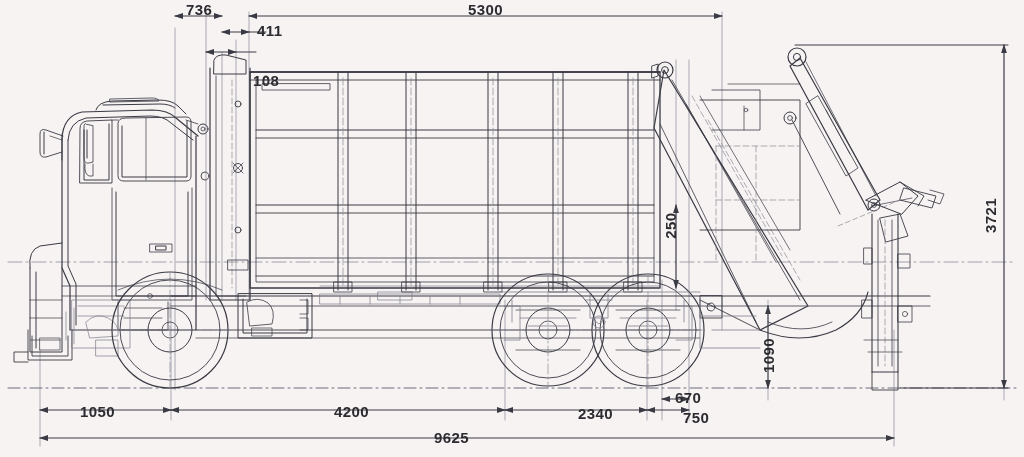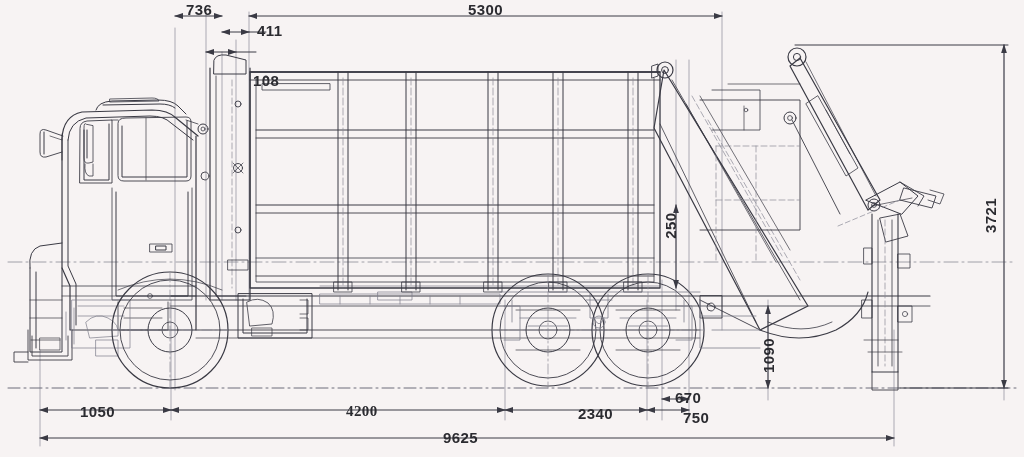--- a/index.html
+++ b/index.html
@@ -402,23 +402,23 @@
   <div class="dim-label" style="left:468px;top:2px;text-align:right;">5300</div>
 
   <div class="dim-label vert" style="left:968px;top:208px;width:44px;text-align:center;">3721</div>
 
   <div class="dim-label vert" style="left:652px;top:218px;width:36px;text-align:center;">250</div>
 
   <div class="dim-label vert" style="left:746px;top:348px;width:44px;text-align:center;">1090</div>
 
   <div class="dim-label" style="left:80px;top:404px;">1050</div>
 
-  <div class="dim-label" style="left:346px;top:404px;font-family:Liberation Serif, serif;">4200</div>
+  <div class="dim-label" style="left:334px;top:404px;">4200</div>
 
   <div class="dim-label" style="left:578px;top:406px;">2340</div>
 
   <div class="dim-label" style="left:675px;top:390px;">670</div>
 
   <div class="dim-label" style="left:683px;top:410px;">750</div>
 
-  <div class="dim-label" style="left:443px;top:430px;">9625</div>
+  <div class="dim-label" style="left:434px;top:430px;">9625</div>
 
 </div>
 
 </body></html>

